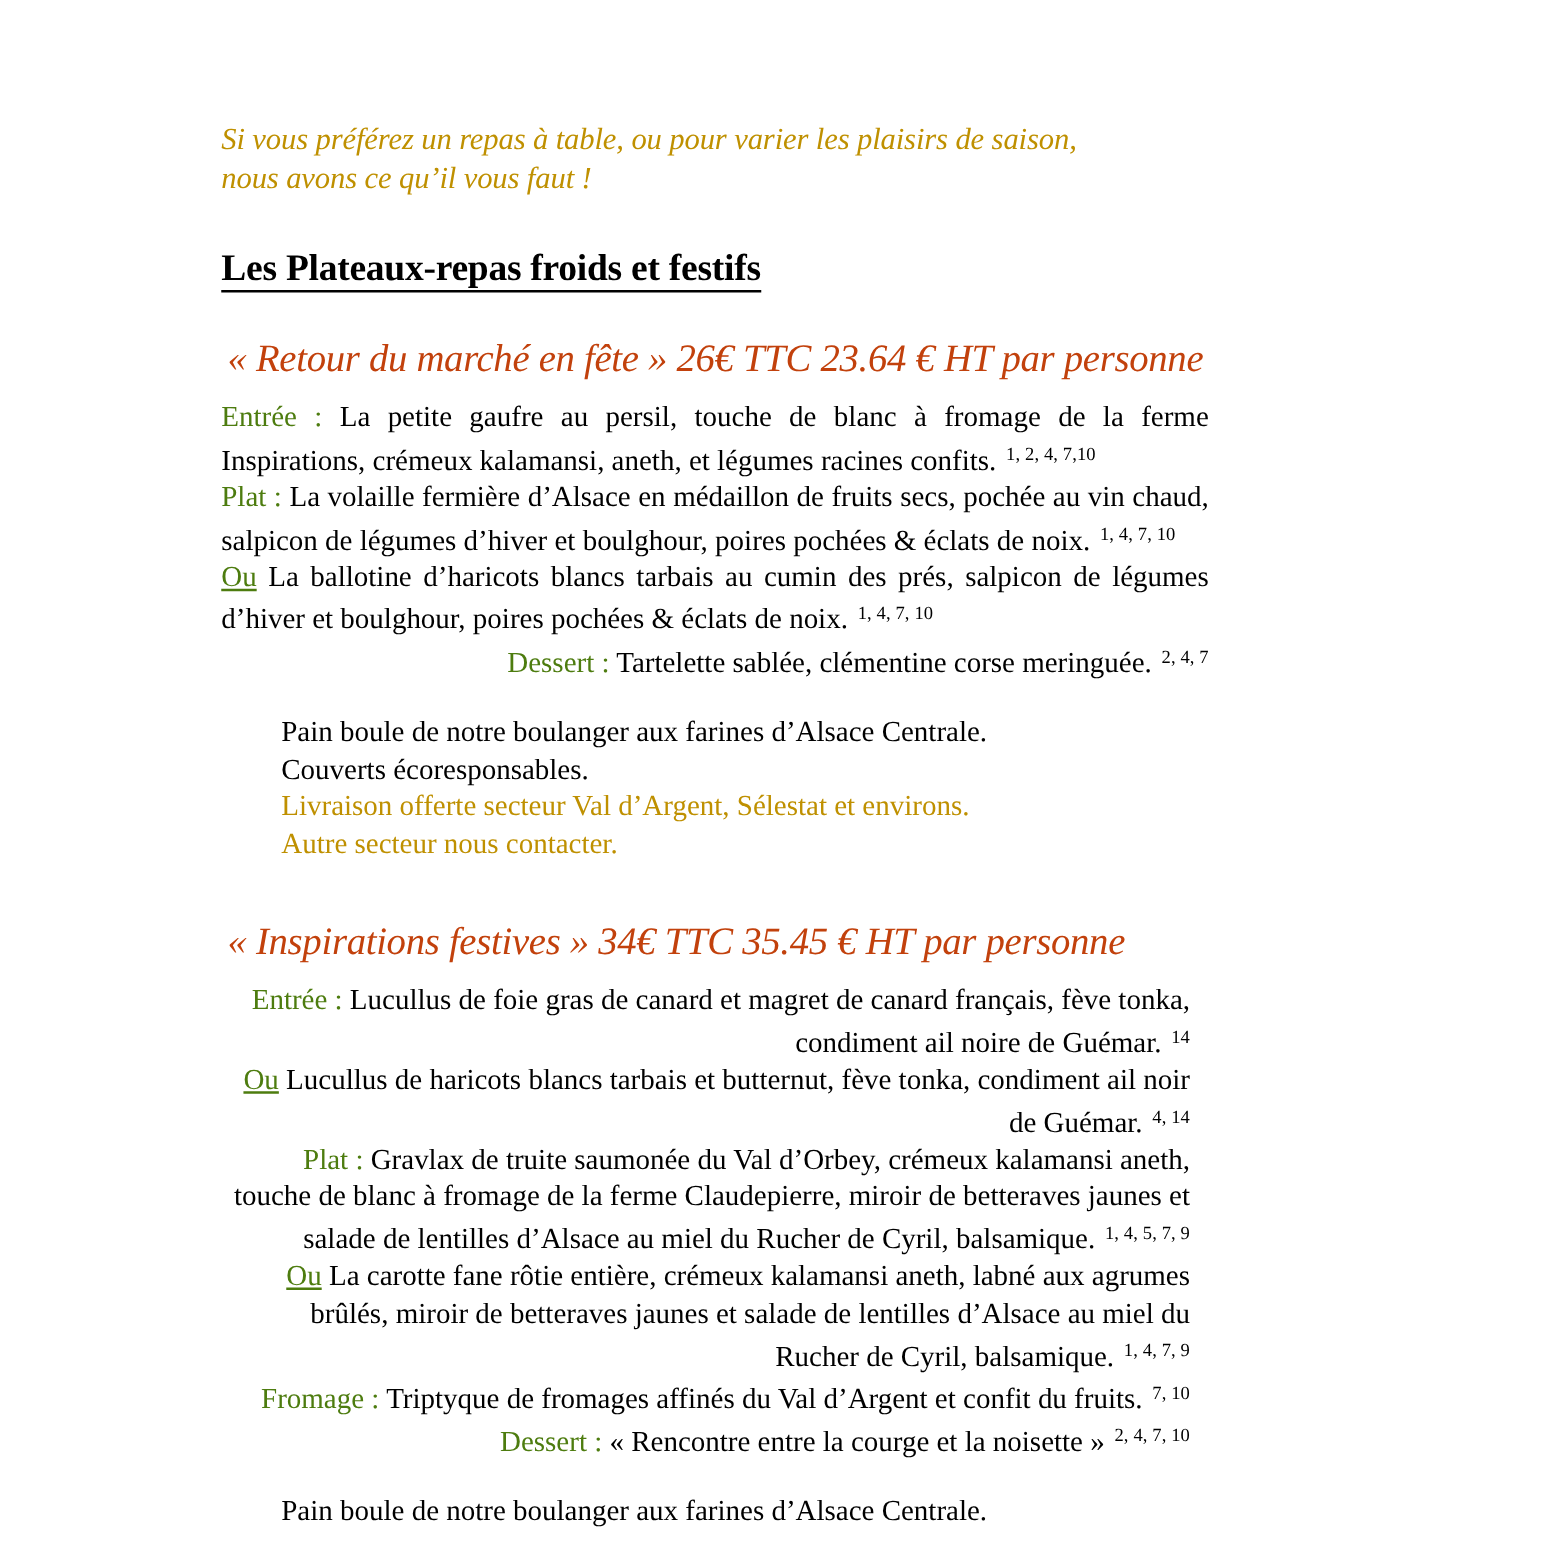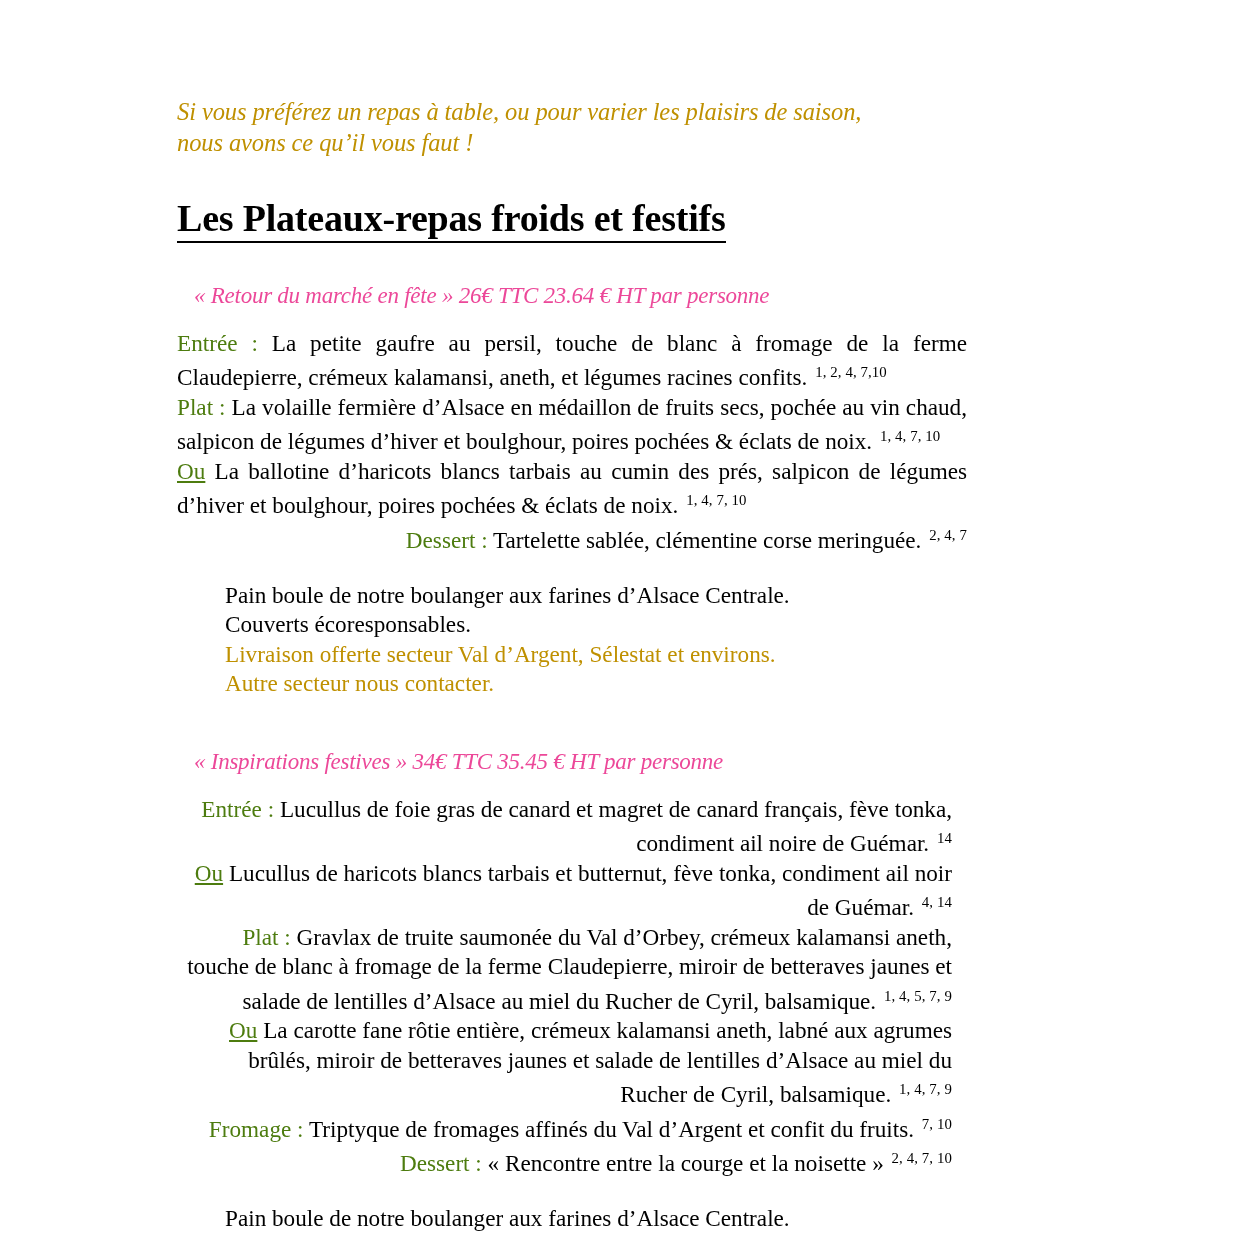--- a/index.html
+++ b/index.html
@@ -31,41 +31,41 @@
     font-size: 24.5px;
     line-height: 31px;
     letter-spacing: -0.1px;
     margin: 0 0 10px 0;
     white-space: nowrap;
   }
   .intro div { white-space: nowrap; }
 
   
   .section-title {
-    font-size: 38px;
+    font-size: 30px;
     font-weight: bold;
     color: #000000;
     margin: 30px 0 0 0;
     letter-spacing: -0.2px;
     display: inline-block;
     border-bottom: 2.6px solid #000;
     padding-bottom: 1px;
     line-height: 1.1;
   }
 
   
   .menu-block { margin-top: 34px; }
   .menu-block.second { margin-top: 44px; }
 
   .menu-title {
-    color: #ec4899;
+    color: #c2410c;
     font-style: italic;
-    font-size: 23px;
+    font-size: 31px;
     line-height: 38px;
-    margin: 0 0 14px 17px;
+    margin: 0 0 14px 5px;
     letter-spacing: -0.25px;
     white-space: nowrap;
   }
 
   .courses {
     font-size: 23.2px;
     line-height: 29.6px;
     color: #000;
   }
   .course {
@@ -118,21 +118,21 @@
 
   
   <div class="menu-block">
 
     <div class="menu-title">« Retour du marché en fête » 26€ TTC 23.64 € HT par personne</div>
 
     <div class="courses w-wide">
 
       <p class="course">
         <span class="label">Entrée :</span>
-        <span>La petite gaufre au persil, touche de blanc à fromage de la ferme Claudepierre, crémeux kalamansi, aneth, et légumes racines confits.</span>
+        <span>La petite gaufre au persil, touche de blanc à fromage de la ferme Inspirations, crémeux kalamansi, aneth, et légumes racines confits.</span>
         <sup class="allerg">1, 2, 4, 7,10</sup>
       </p>
 
       <p class="course">
         <span class="label">Plat :</span>
         <span>La volaille fermière d’Alsace en médaillon de fruits secs, pochée au vin chaud, salpicon de légumes d’hiver et boulghour, poires pochées &amp; éclats de noix.</span>
         <sup class="allerg">1, 4, 7, 10</sup>
       </p>
 
       <p class="course">

